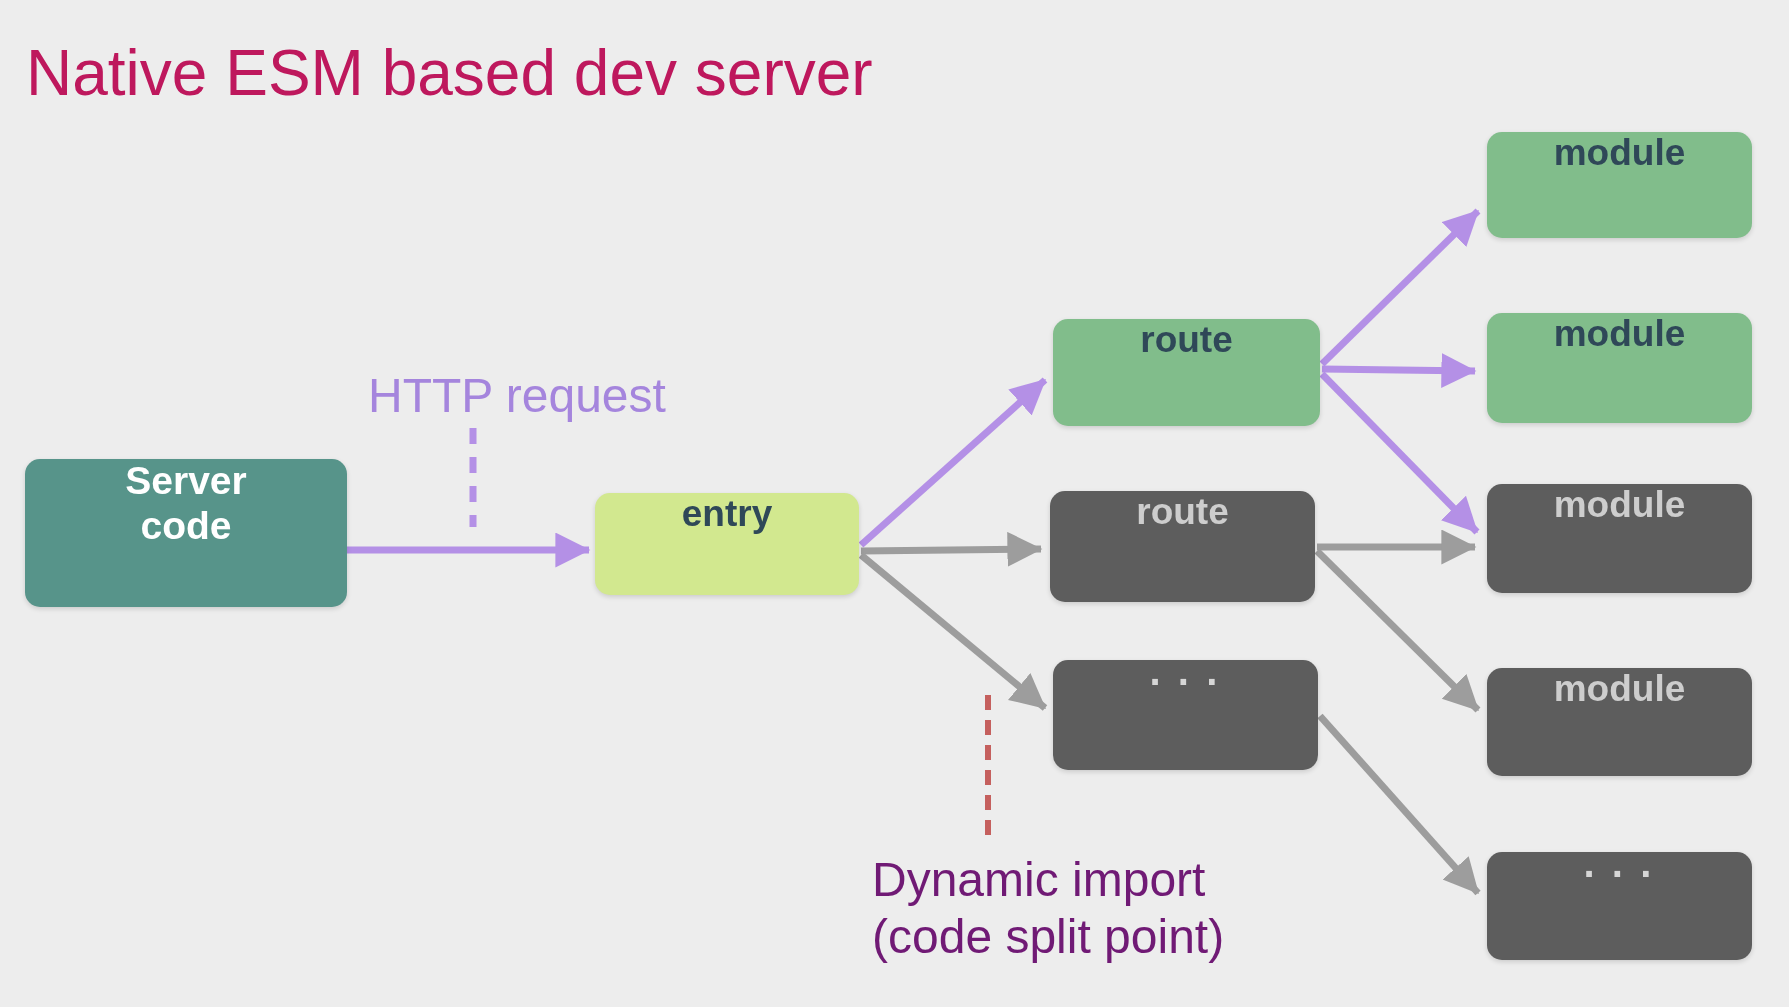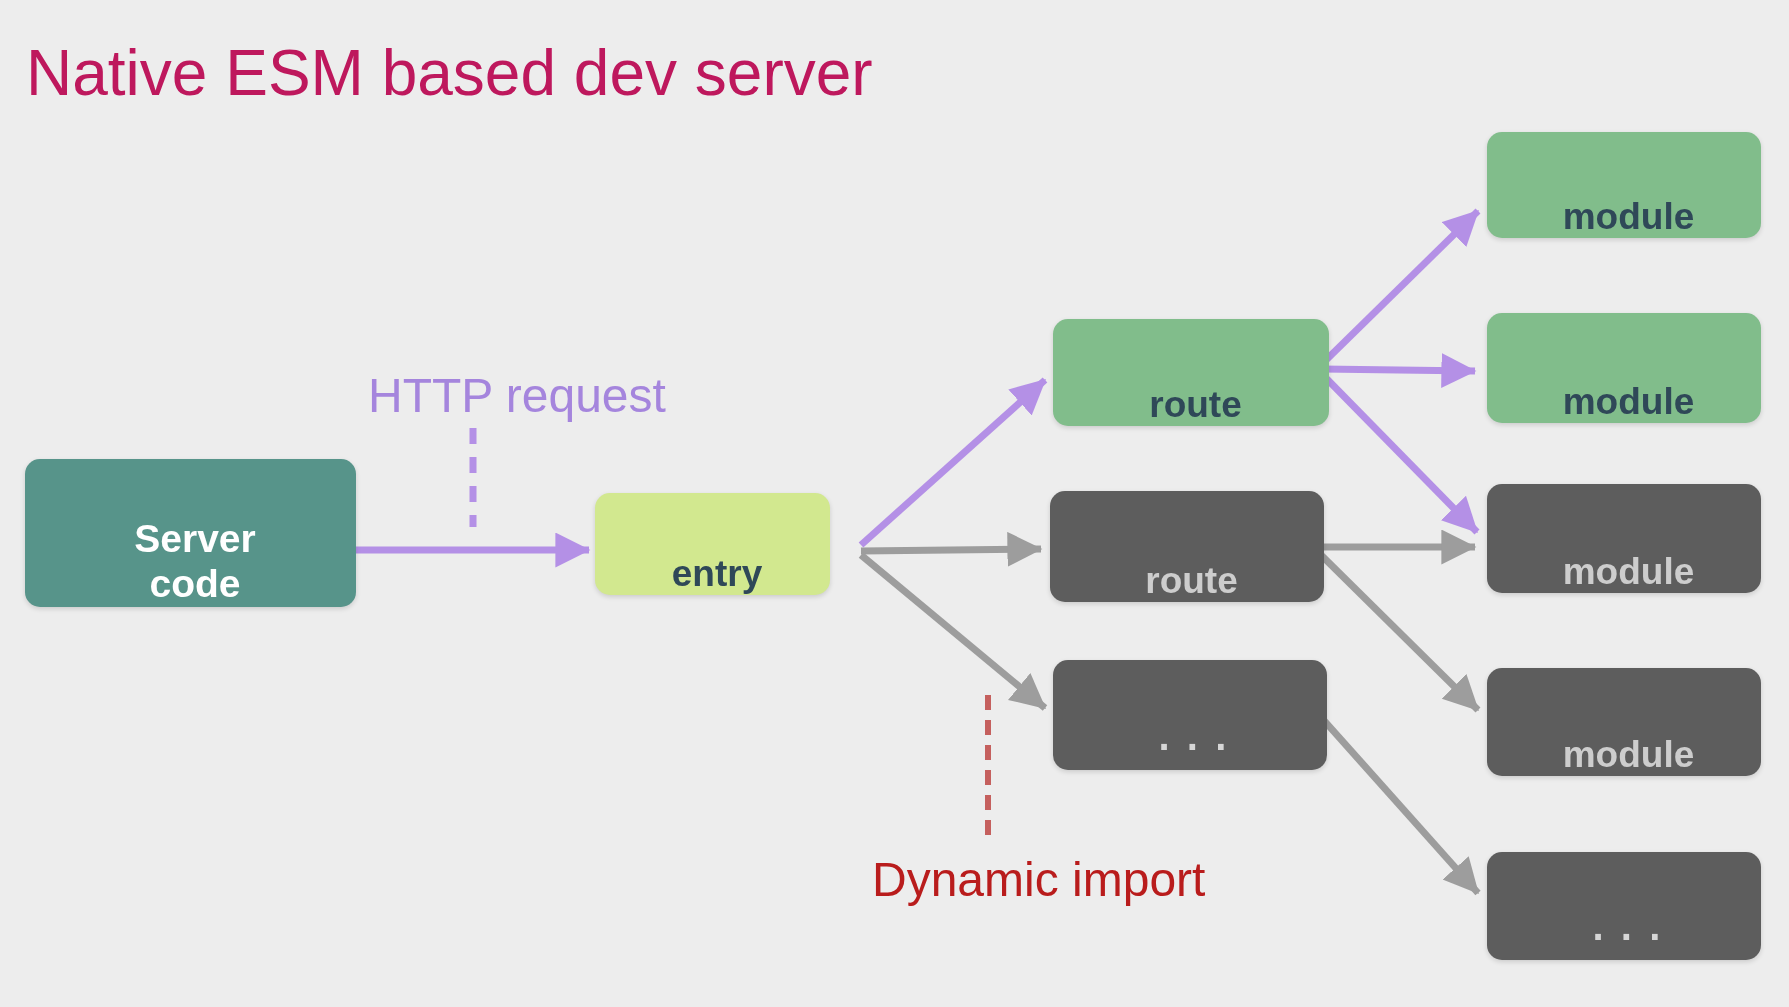--- a/index.html
+++ b/index.html
@@ -20,24 +20,23 @@
     top: 36px;
     font-size: 64px;
     font-weight: 500;
     letter-spacing: 0px;
     white-space: nowrap;
   }
   .node {
     position: absolute;
     border-radius: 15px;
     display: flex;
-    align-items: flex-end;
+    align-items: flex-start;
     justify-content: center;
     box-shadow: 0 2px 5px rgba(0,0,0,0.14);
-    padding-left: 9px;
   }
   .lbl {
     font-weight: 700;
     font-size: 37px;
     white-space: nowrap;
   }
   .lbl-two {
     font-weight: 700;
     font-size: 39px;
     line-height: 1.15;
@@ -93,21 +92,21 @@
     <line x1="988" y1="695" x2="988" y2="840" stroke-width="6" stroke-dasharray="15 10" stroke="#c5605e"></line>
   </svg>
 
   <div class="node" style="left: 25px; top: 459px; width: 322px; height: 148px; background: rgb(87, 148, 138);">
     <div class="lbl-two" style="color: rgb(255, 255, 255);">
       <span>Server</span>
       <span>code</span>
     </div>
   </div>
 
-  <div class="node" style="left: 595px; top: 493px; width: 226px; height: 102px; background: rgb(210, 232, 143);">
+  <div class="node" style="left: 595px; top: 493px; width: 264px; height: 102px; background: rgb(210, 232, 143);">
     <span class="lbl" style="color: rgb(47, 72, 88);">entry</span>
   </div>
 
   <div class="node" style="left: 1053px; top: 319px; width: 267px; height: 107px; background: rgb(129, 189, 139);">
     <span class="lbl" style="color: rgb(47, 72, 88);">route</span>
   </div>
 
   <div class="node" style="left: 1050px; top: 491px; width: 265px; height: 111px; background: rgb(93, 93, 93);">
     <span class="lbl" style="color: rgb(205, 205, 205);">route</span>
   </div>
@@ -131,17 +130,18 @@
   <div class="node" style="left: 1487px; top: 668px; width: 265px; height: 108px; background: rgb(93, 93, 93);">
     <span class="lbl" style="color: rgb(205, 205, 205);">module</span>
   </div>
 
   <div class="node" style="left: 1487px; top: 852px; width: 265px; height: 108px; background: rgb(93, 93, 93);">
     <span class="dots-lbl" style="color: rgb(214, 214, 214);">· · ·</span>
   </div>
 
   <div class="annot" style="left: 368px; top: 368px; color: rgb(165, 133, 221);">HTTP request</div>
 
-  <div class="annot annot-two" style="left: 872px; top: 852px; color: #b91c1c;">
+  <div class="annot annot-two" style="left: 872px; top: 852px; color: #701a75;">
     <span>Dynamic import</span>
+    <span>(code split point)</span>
   </div>
 
 </div>
 
 </body></html>

